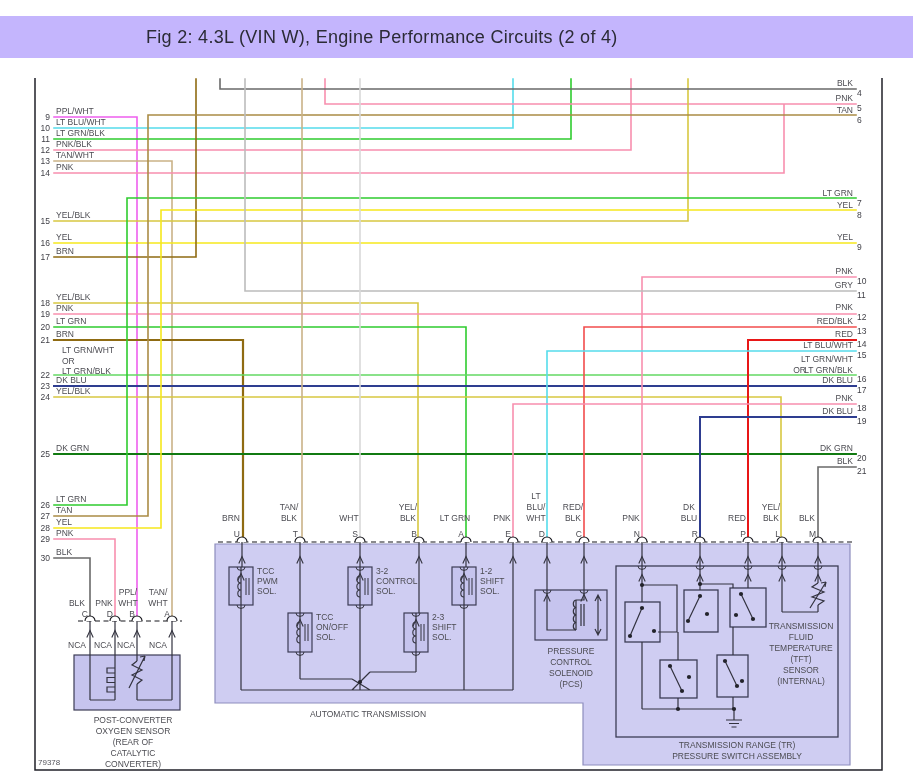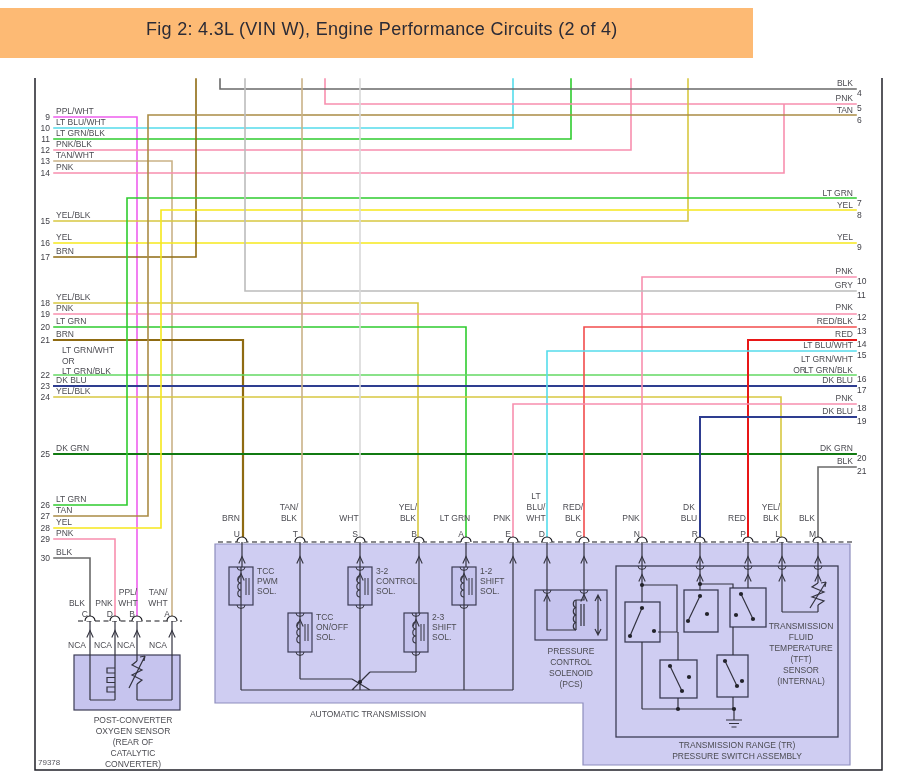--- a/index.html
+++ b/index.html
@@ -1,18 +1,18 @@
 <!DOCTYPE html>
 <html><head>
 <meta charset="utf-8">
 <style>
   html,body{margin:0;padding:0;background:#ffffff;}
   #page{position:relative;width:913px;height:781px;background:#ffffff;overflow:hidden;
         font-family:"Liberation Sans",sans-serif;}
-  #titlebar{position:absolute;left:0;top:8px;width:753px;height:58px;background:#fdba74;}
+  #titlebar{position:absolute;left:0;top:16px;width:913px;height:58px;background:#c4b5fd;}
   #titlebar .t{position:absolute;left:146px;top:11px;font-size:18px;letter-spacing:.3px;
         color:#2b2b36;font-weight:400;}
   svg{position:absolute;left:0;top:0;}
   .w{fill:none;stroke-width:1.6;stroke-linecap:square;}
   .sw18{stroke-width:1.8}.sw2{stroke-width:2}.sw22{stroke-width:2.2}
   .k{fill:none;stroke:#33333f;stroke-width:1.2;}
   .lav{fill:#cfcdf2;stroke:#8d8dbd;stroke-width:1.2;}
   .box{fill:#c6c4ee;stroke:#3c3c55;stroke-width:1.2;}
   .trbox{fill:none;stroke:#3c3c55;stroke-width:1.3;}
   .dash{fill:none;stroke:#16161c;stroke-width:1.2;stroke-dasharray:5 3.5;}

